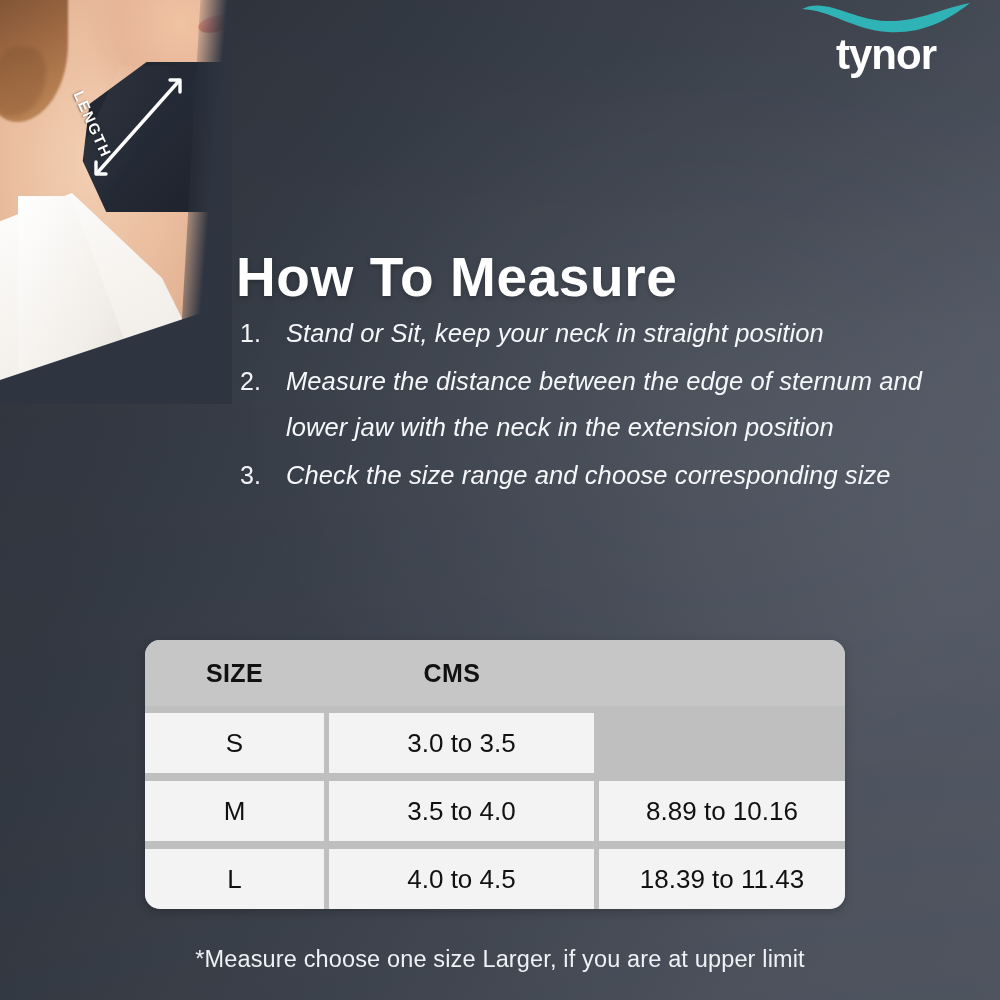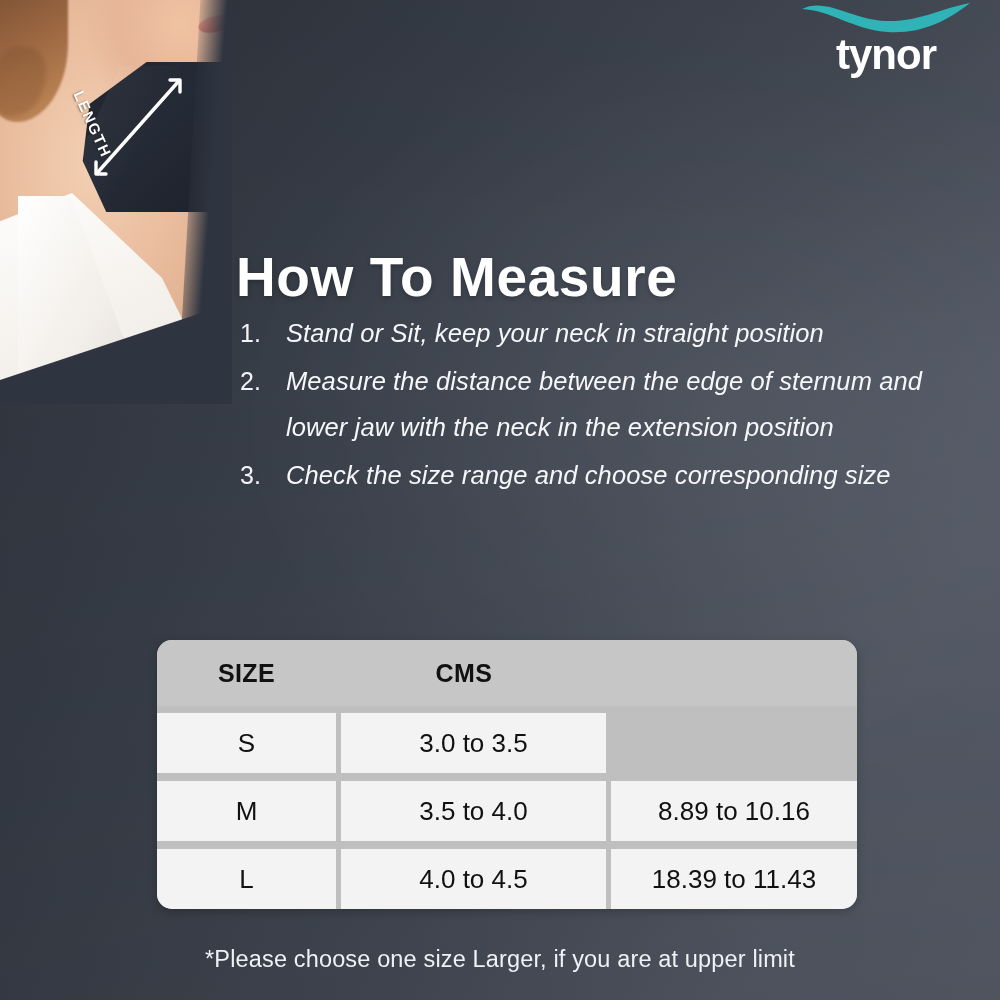--- a/index.html
+++ b/index.html
@@ -226,21 +226,21 @@
     color: #f5f7fa;
     font-size: 25.5px;
     line-height: 46px;
     letter-spacing: .1px;
     font-style: italic;
   }
 
   
   .table {
     position: absolute;
-    left: 157px;
+    left: 145px;
     top: 640px;
     width: 700px;
     border-radius: 15px;
     overflow: hidden;
     background: #bfbfbf;
     box-shadow: 0 3px 10px rgba(0,0,0,.22);
   }
   .trow {
     display: flex;
   }
@@ -362,14 +362,14 @@
       <div class="tcell col-cm">8.89 to 10.16</div>
     </div>
 
     <div class="trow tbody-row">
       <div class="tcell col-size">L</div>
       <div class="tcell col-in">4.0 to 4.5</div>
       <div class="tcell col-cm">18.39 to 11.43</div>
     </div>
   </div>
 
-  <div class="note">*Please choose one size Larger, if you are at upper limit</div>
+  <div class="note">*Measure choose one size Larger, if you are at upper limit</div>
 </div>
 
 </body></html>

